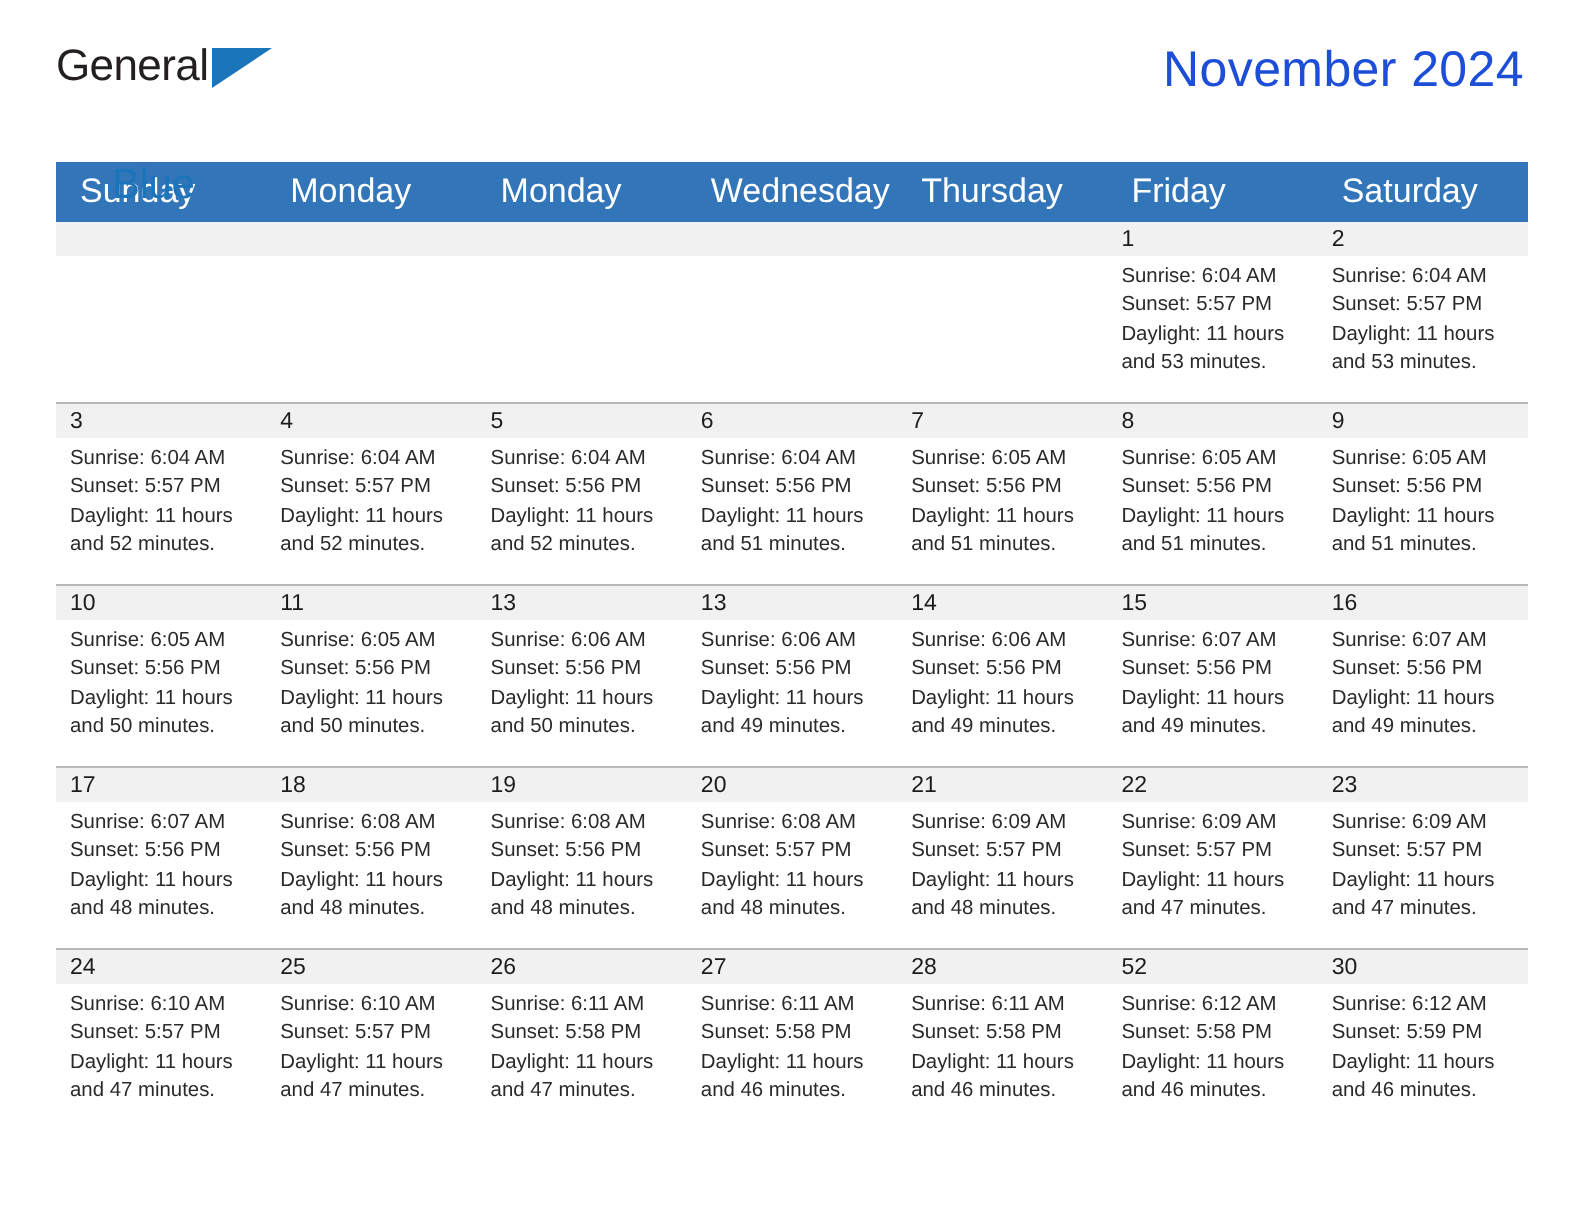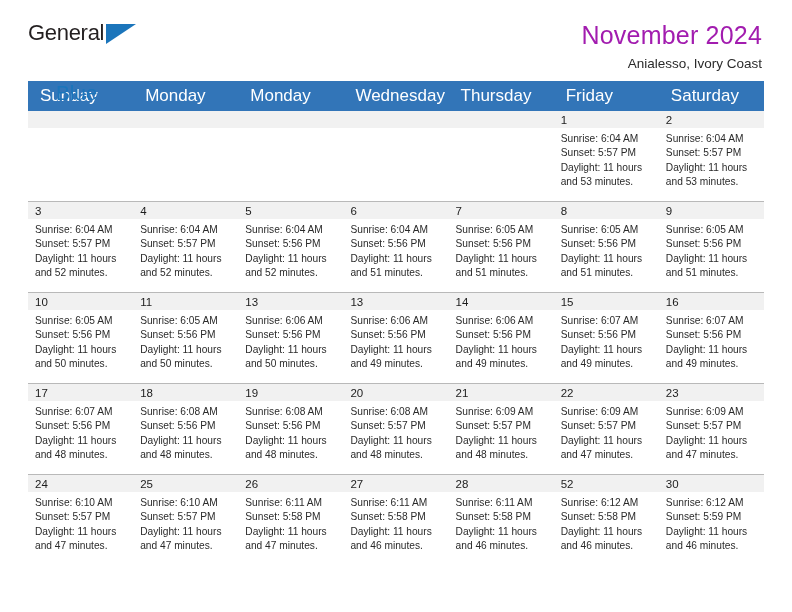--- a/index.html
+++ b/index.html
@@ -66,21 +66,21 @@
     border-bottom: 20px solid transparent;
   }
   .title-block {
     text-align: right;
     flex: 0 0 auto;
     padding-right: 2px;
   }
   .month-title {
     font-size: 25px;
     font-weight: normal;
-    color: #a21caf;
+    color: #1d4ed8;
     line-height: 30px;
     letter-spacing: 0.2px;
   }
   .location {
     font-size: 13.5px;
     color: #2b2b2b;
     line-height: 20px;
     margin-top: 4px;
   }
   
@@ -145,21 +145,20 @@
 <div class="page">
 
   <div class="header">
     <div class="logo">
       <span class="logo-general">General</span>
       <span class="logo-triangle"></span>
       <span class="logo-blue">Blue</span>
     </div>
     <div class="title-block">
       <div class="month-title">November 2024</div>
-      <div class="location">Anialesso, Ivory Coast</div>
     </div>
   </div>
 
   <table class="calendar">
     <thead>
       <tr>
         <th>Sunday</th>
         <th>Monday</th>
         <th>Monday</th>
         <th>Wednesday</th>

